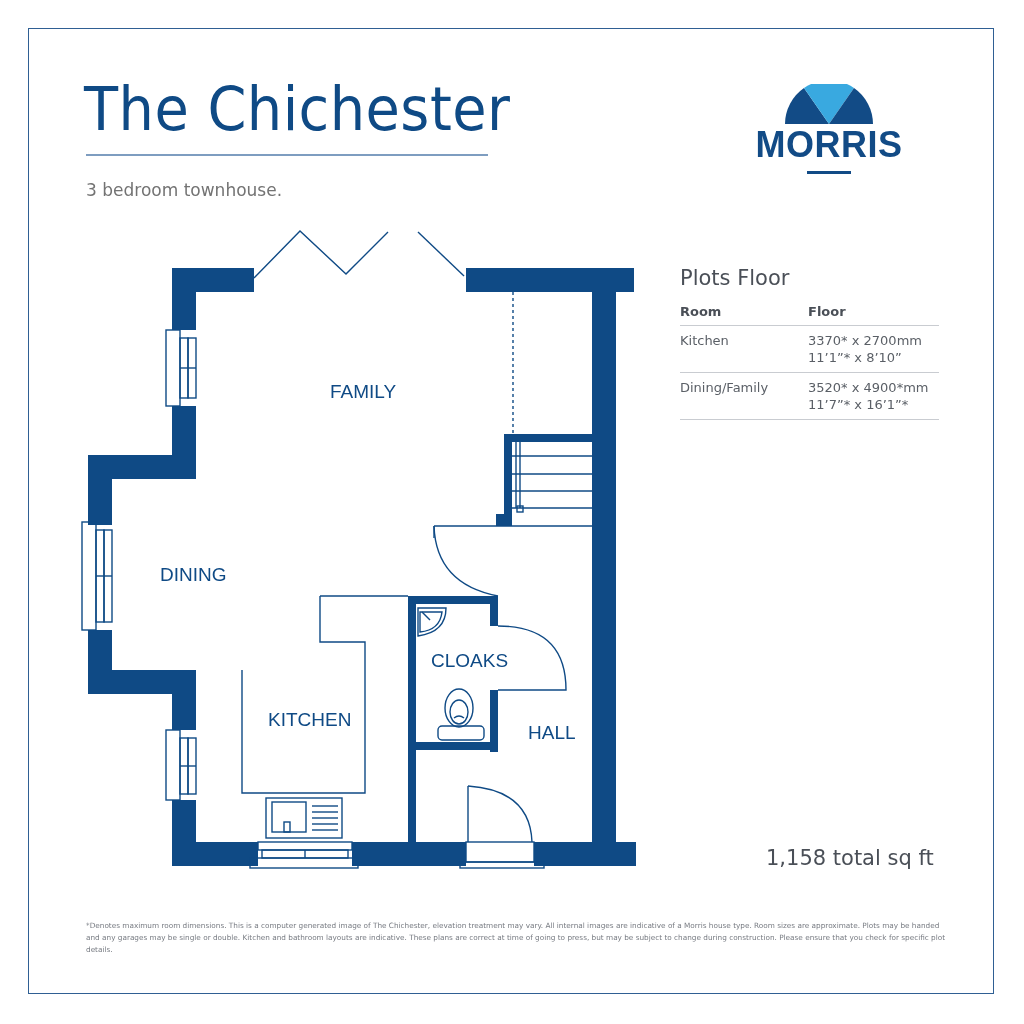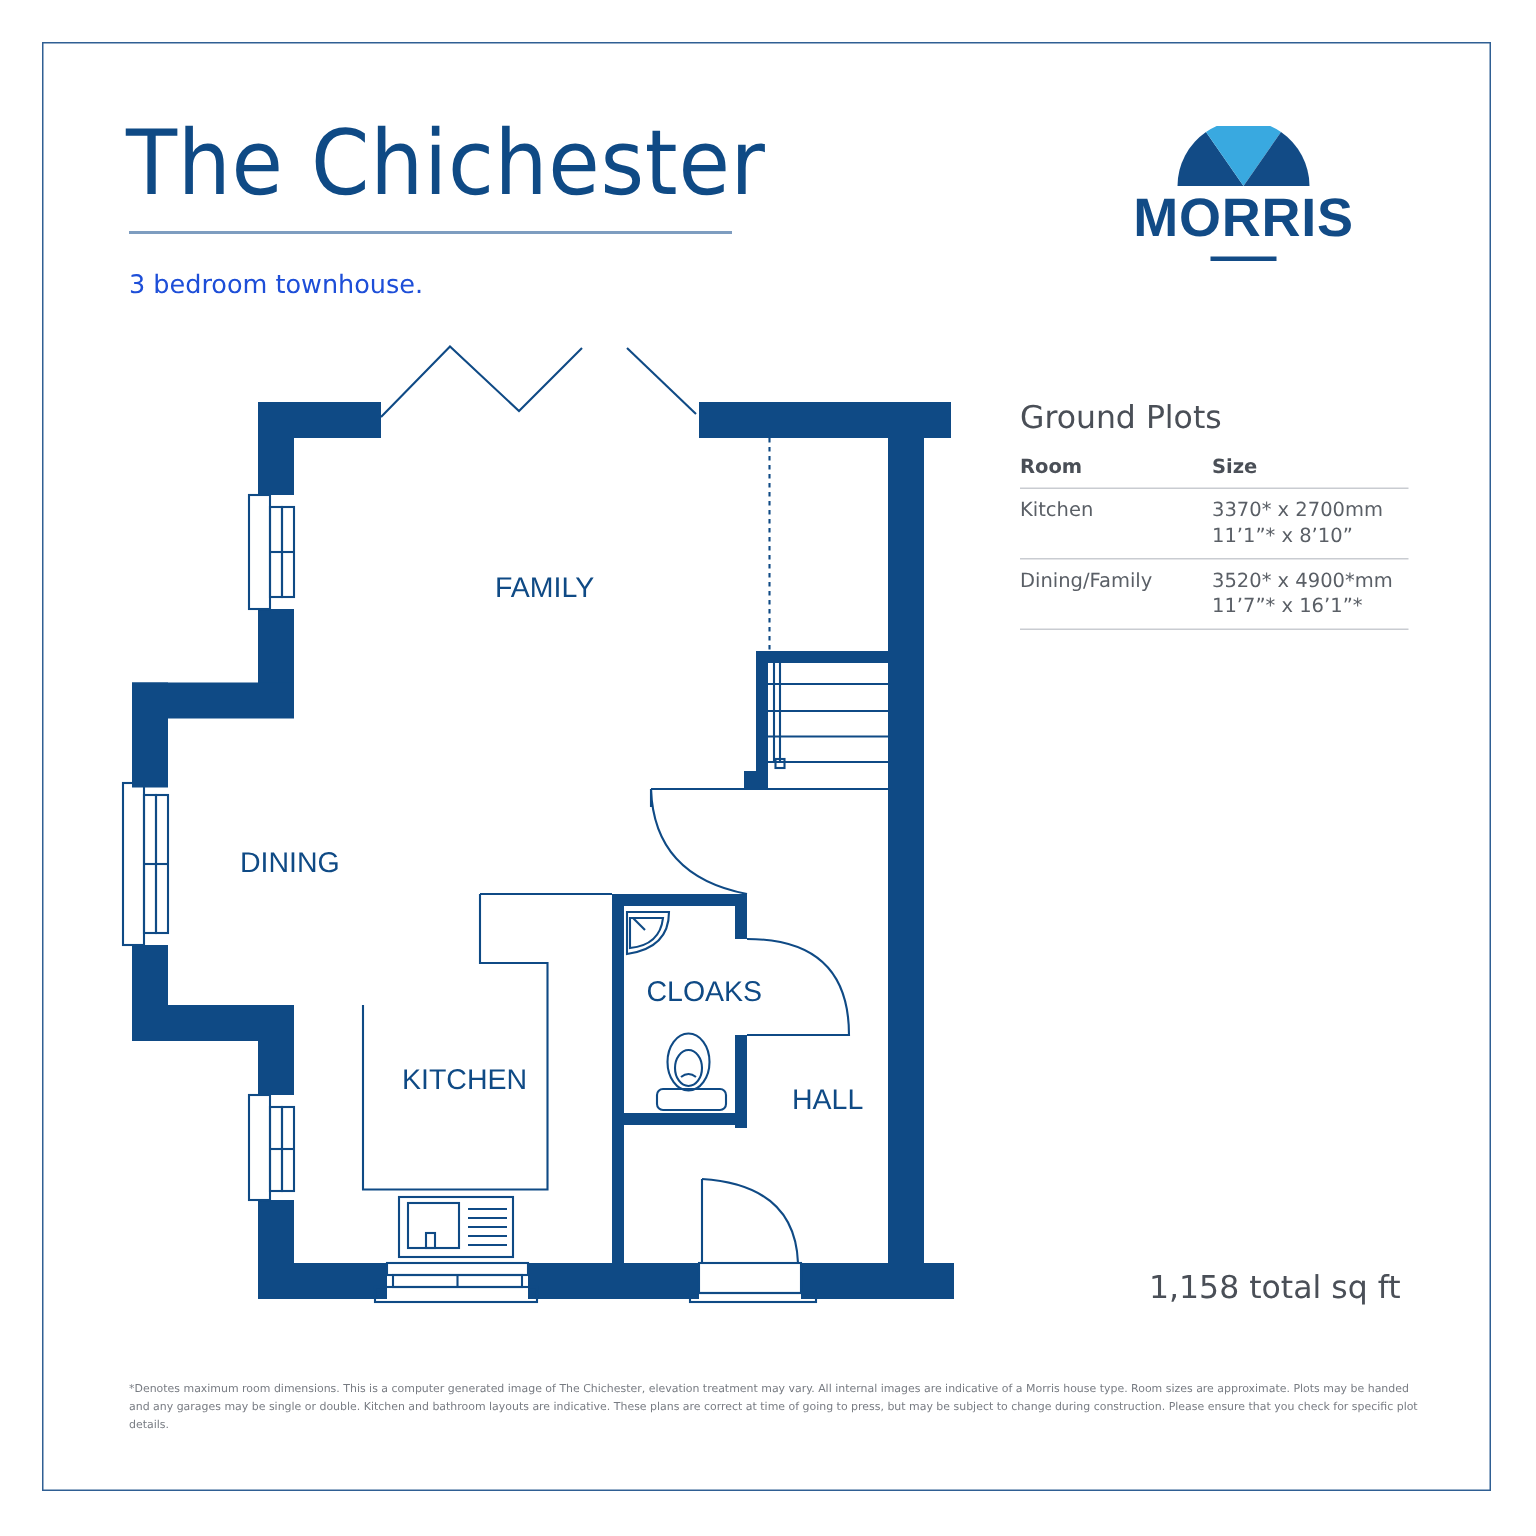--- a/index.html
+++ b/index.html
@@ -1,20 +1,20 @@
 <!DOCTYPE html>
 <html><head>
 <meta charset="utf-8">
 <style>
   html, body { margin: 0; padding: 0; background: #ffffff; }
   body { width: 1024px; height: 1024px; position: relative; overflow: hidden; font-family: "DejaVu Sans", sans-serif; }
   .frame { position: absolute; left: 28px; top: 28px; width: 966px; height: 966px; border: 1.5px solid #2f5f93; box-sizing: border-box; }
   .title { position: absolute; left: 84px; top: 74px; font-size: 60px; color: #0f4a85; font-weight: normal; letter-spacing: 0.5px; white-space: nowrap; font-family: "DejaVu Sans", sans-serif; transform: scaleX(0.93); transform-origin: left top; }
   .title-rule { position: absolute; left: 86px; top: 154px; width: 402px; height: 1.5px; background: #7e9dc0; }
-  .subtitle { position: absolute; left: 86px; top: 180px; font-size: 17px; color: #1d4ed8; white-space: nowrap; }
+  .subtitle { position: absolute; left: 86px; top: 180px; font-size: 17px; color: #737373; white-space: nowrap; }
   .logo { position: absolute; left: 749px; top: 84px; width: 160px; height: 96px; }
   .logo-word { position: absolute; left: 0; top: 40px; width: 160px; text-align: center; font-family: "Liberation Sans", sans-serif; font-weight: bold; font-size: 36px; color: #124b86; letter-spacing: 0.5px; }
   .logo-under { position: absolute; left: 58px; top: 87px; width: 44px; height: 3px; background: #124b86; }
   .plan { position: absolute; left: 0; top: 0; width: 1024px; height: 1024px; }
   .room-label { font-family: "Liberation Sans", sans-serif; font-size: 19px; fill: #0f4a85; }
   .panel { position: absolute; left: 680px; top: 266px; width: 260px; }
   .panel-title { font-size: 21px; color: #4a4f57; margin: 0 0 10px 0; font-weight: normal; }
   .tbl { width: 259px; border-collapse: collapse; font-size: 13px; color: #5a5f66; }
   .tbl th { text-align: left; font-weight: bold; color: #4a4f57; padding: 4px 0 6px 0; border-bottom: 1.5px solid #c9ccd1; }
   .tbl td { vertical-align: top; padding: 6px 0 6px 0; border-bottom: 1.5px solid #c9ccd1; line-height: 17px; }
@@ -143,26 +143,26 @@
   <g>
     <text class="room-label" x="330" y="398">FAMILY</text>
     <text class="room-label" x="160" y="581">DINING</text>
     <text class="room-label" x="268" y="726">KITCHEN</text>
     <text class="room-label" x="431" y="667">CLOAKS</text>
     <text class="room-label" x="528" y="739">HALL</text>
   </g>
 </svg>
 
 <div class="panel">
-  <div class="panel-title">Ground Plots</div>
+  <div class="panel-title">Plots Floor</div>
   <table class="tbl">
     <thead>
       <tr>
         <th class="c1">Room</th>
-        <th>Size</th>
+        <th>Floor</th>
       </tr>
     </thead>
     <tbody>
       <tr>
         <td class="c1">Kitchen</td>
         <td>
           <div>3370* x 2700mm</div>
           <div>11’1”* x 8’10”</div>
         </td>
       </tr>

